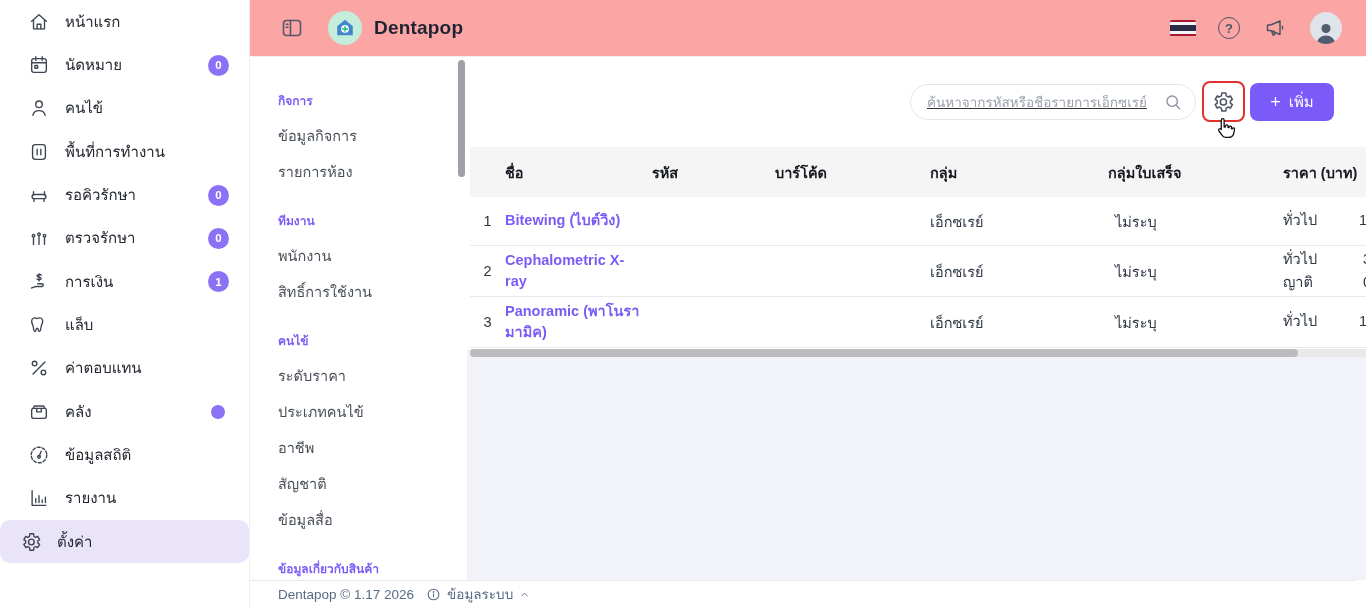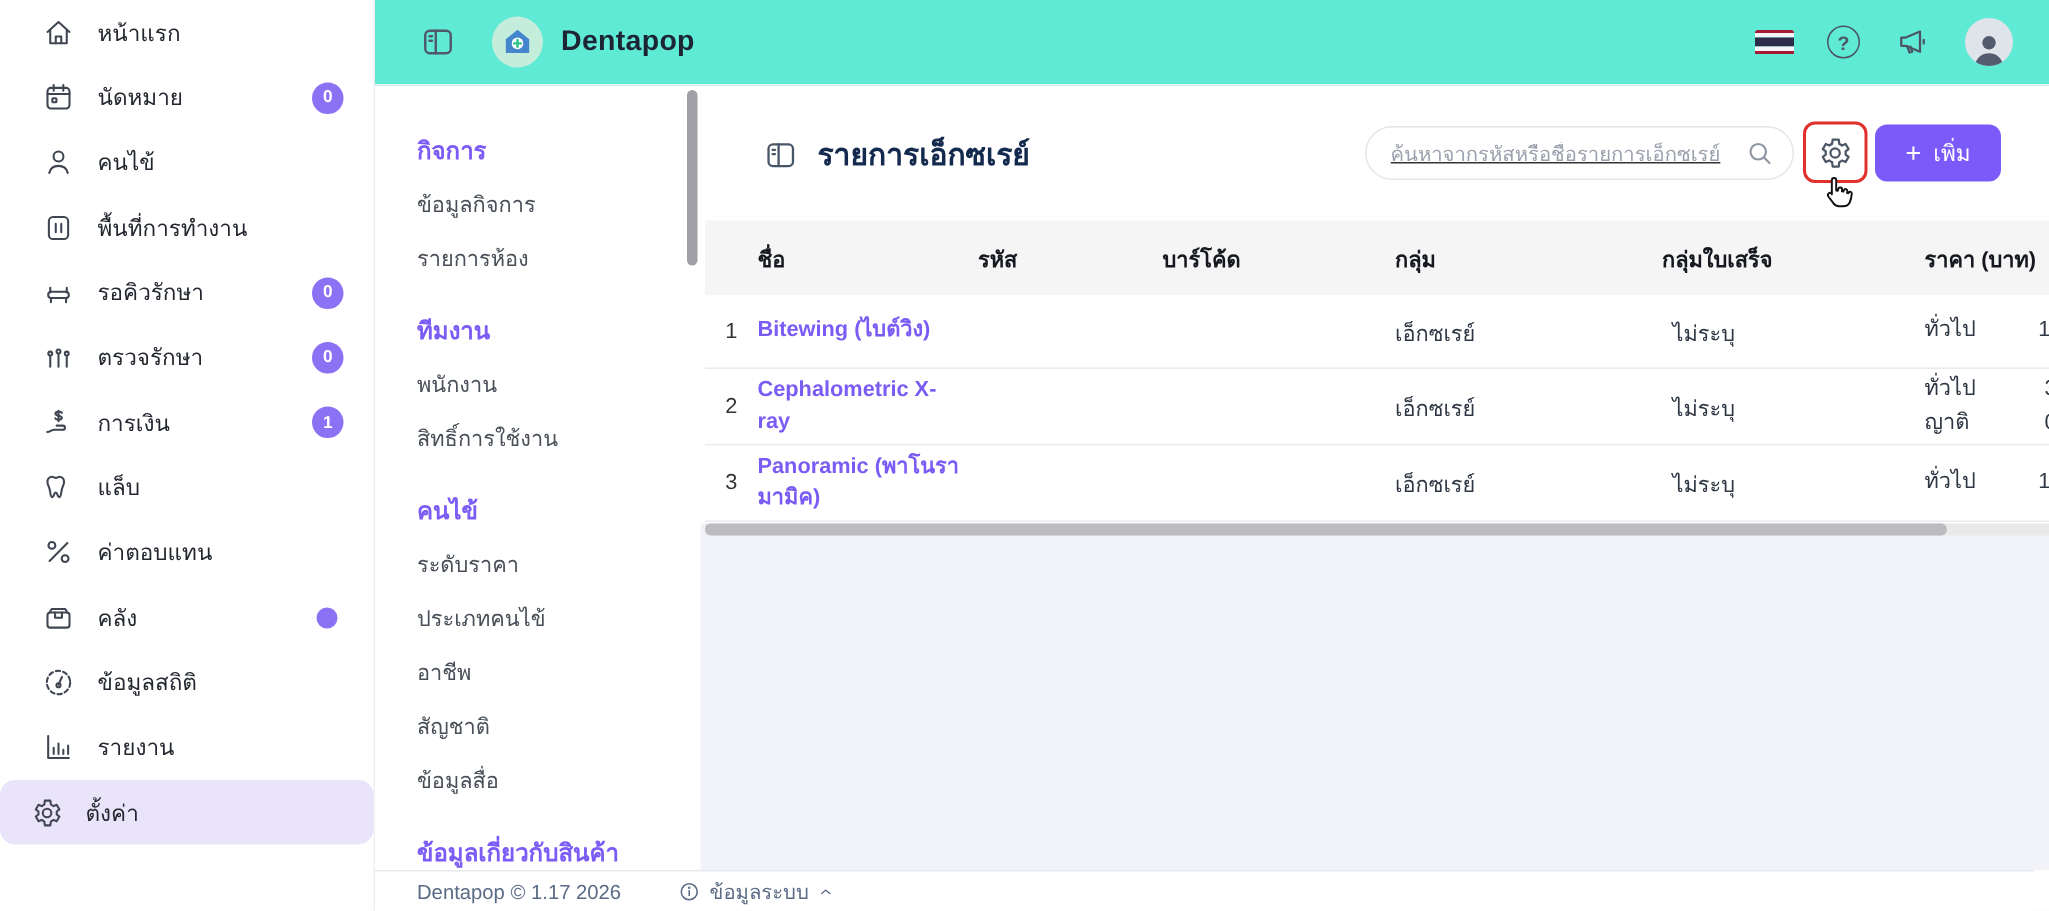--- a/index.html
+++ b/index.html
@@ -14,40 +14,40 @@
   .sb-item.active { background:#e9e4fa; border-radius:10px; margin:0 0; padding-left:18px; }
   .sb-icon { width:26px; display:flex; align-items:center; justify-content:center; color:#3f4551; }
   .sb-icon svg { stroke:#3f4551; }
   .sb-label { margin-left:13px; font-size:15px; color:#23272f; }
   .sb-badge { position:absolute; right:20px; width:21px; height:21px; border-radius:50%;
     background:#8b72f5; color:#fff; font-size:11.5px; font-weight:700;
     display:flex; align-items:center; justify-content:center; }
   .sb-dot { position:absolute; right:24px; width:14px; height:14px; border-radius:50%; background:#8b72f5; }
 
   
-  #topbar { position:absolute; left:250px; top:0; right:0; height:57px; background:#5eead4;
+  #topbar { position:absolute; left:250px; top:0; right:0; height:57px; background:#fca5a5;
     border-bottom:1px solid #eef0f2; display:flex; align-items:center; z-index:2; }
   #topbar .toggle { margin-left:30px; display:flex; cursor:pointer; }
   .logo-circle { margin-left:24px; width:34px; height:34px; border-radius:50%; background:#c4eedb;
     display:flex; align-items:center; justify-content:center; }
   .brand { margin-left:12px; font-size:19px; font-weight:700; color:#1d2433; letter-spacing:.2px; }
   #topbar-right { margin-left:auto; display:flex; align-items:center; gap:22px; padding-right:24px; }
   .flag { width:26px; height:17px; border-radius:2px; overflow:hidden; display:flex; flex-direction:column; cursor:pointer; }
   .flag div:nth-child(1){flex:1;background:#A51931}.flag div:nth-child(2){flex:1;background:#F4F5F8}
   .flag div:nth-child(3){flex:2;background:#2D2A4A}.flag div:nth-child(4){flex:1;background:#F4F5F8}
   .flag div:nth-child(5){flex:1;background:#A51931}
   .help-circle { width:22px; height:22px; border-radius:50%; border:1.6px solid #4b5563; color:#4b5563;
     font-size:13px; font-weight:700; display:flex; align-items:center; justify-content:center; cursor:pointer; }
   .avatar { width:32px; height:32px; border-radius:50%; background:#dfe3ea; overflow:hidden;
     display:flex; align-items:flex-end; justify-content:center; cursor:pointer; }
 
   
   #settings-nav { position:absolute; left:250px; top:57px; width:217px; bottom:27px;
     background:#fff; overflow:hidden; z-index:1; padding:26px 0 0 28px; }
-  .set-title { height:34px; display:flex; align-items:center; color:#7b5cf5; font-weight:700; font-size:16px; }
+  .set-title { height:34px; display:flex; align-items:center; color:#7b5cf5; font-weight:700; font-size:12px; }
   .set-item { height:36px; display:flex; align-items:center; color:#4a5059; font-size:14.5px; cursor:pointer; }
   .set-section { margin-bottom:14px; }
   #vscroll { position:absolute; left:458px; top:60px; width:7px; height:117px;
     background:#a0a0a6; border-radius:4px; z-index:4; }
 
   
   #main { position:absolute; left:467px; top:57px; right:0; bottom:27px; background:#f1f3f8; overflow:hidden; }
   .content-white { position:absolute; left:0; right:0; top:0; height:292px; background:#fff; }
   .page-head { position:absolute; left:0; top:0; right:0; height:75px; }
   .page-title-wrap { position:absolute; left:42px; top:30px; display:flex; align-items:center; gap:13px; }
@@ -79,21 +79,21 @@
   .cell-no { text-align:center; padding-right:0; color:#333; }
   .xray-link { color:#7a5cf5; font-weight:600; overflow-wrap:anywhere; line-height:1.45; cursor:pointer; }
   .price-cell { display:flex; flex-direction:column; justify-content:center; gap:2px; padding-right:0; }
   .tier-line { display:flex; justify-content:space-between; width:88px; line-height:1.45; }
   .tier-val { text-align:right; }
   #hscroll { position:absolute; left:3px; right:0; top:292px; height:8px; background:#e9e9ea; }
   #hscroll .thumb { position:absolute; left:0; top:0; height:8px; width:828px; background:#bcbcbe; border-radius:4px; }
 
   
   #footer { position:absolute; left:250px; right:10px; bottom:0; height:27px; background:#fff;
-    border-top:1px solid #e8eaee; display:flex; align-items:center; padding-left:28px; gap:38px; z-index:5; }
+    border-top:1px solid #e8eaee; display:flex; align-items:center; padding-left:28px; gap:12px; z-index:5; }
   .foot-copy { font-size:13.5px; color:#5a6b85; }
   .foot-sys { display:flex; align-items:center; gap:6px; font-size:13.5px; color:#5a6b85; cursor:pointer; }
 
   svg { display:block; }
 </style>
 </head>
 <body>
 
 <nav id="sidebar">
     <div class="sb-item">
@@ -290,29 +290,20 @@
     <div class="set-section">
       <div class="set-title">ข้อมูลเกี่ยวกับสินค้า</div>
     </div>
   </aside>
 <div id="vscroll"></div>
 
 <main id="main">
   <div class="content-white"></div>
 
   <div class="page-head">
-    <div class="page-title-wrap">
-      <span>
-        <svg width="23" height="23" viewBox="0 0 24 24" fill="none" stroke="#475569" stroke-width="1.6" stroke-linecap="round">
-          <rect x="3.5" y="4.5" width="17" height="15" rx="3"></rect>
-            <path d="M10.5 4.5v15M6.3 8.2h1.7M6.3 11.2h1.7"></path>
-        </svg>
-      </span>
-      <span class="page-title">รายการเอ็กซเรย์</span>
-    </div>
     <div class="search-box">
       <input type="text" placeholder="ค้นหาจากรหัสหรือชื่อรายการเอ็กซเรย์" style="">
       <span>
         <svg width="20" height="20" viewBox="0 0 24 24" fill="none" stroke="#8d95a3" stroke-width="1.7" stroke-linecap="round">
           <circle cx="11" cy="11" r="6.2"></circle>
             <path d="M15.8 15.8 20 20"></path>
         </svg>
       </span>
     </div>
     <div class="gear-btn">

